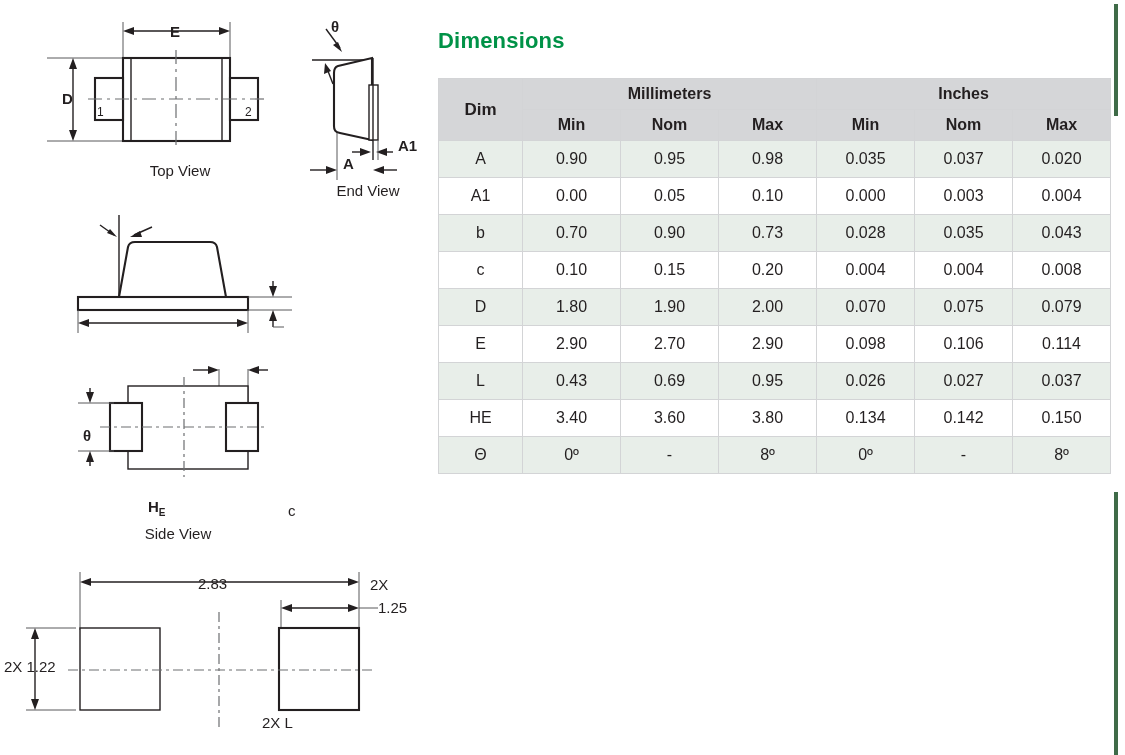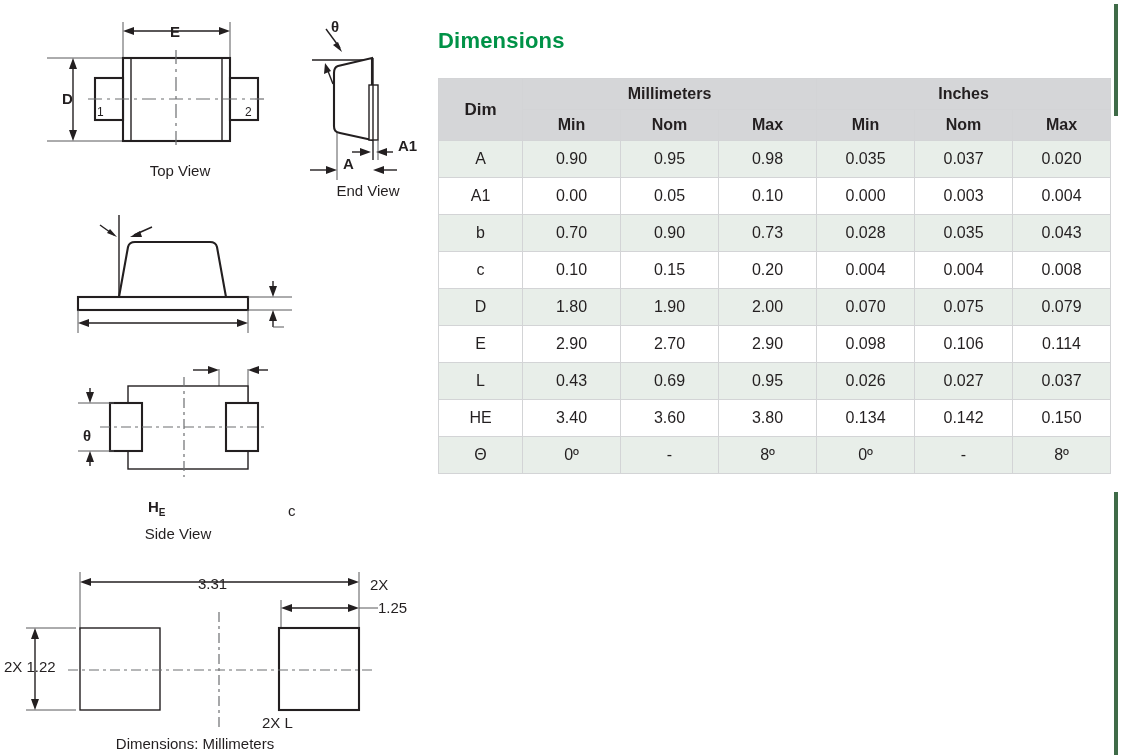--- a/index.html
+++ b/index.html
@@ -273,25 +273,24 @@
 
         <line class="dash-s" x1="68" y1="110" x2="372" y2="110"></line>
         <line class="dash-s" x1="219" y1="52" x2="219" y2="168"></line>
 
         <line class="ext" x1="26" y1="68" x2="76" y2="68"></line>
         <line class="ext" x1="26" y1="150" x2="76" y2="150"></line>
         <line class="arr" x1="35" y1="71" x2="35" y2="147"></line>
         <polygon points="35,68 31,79 39,79" fill="#231f20"></polygon>
         <polygon points="35,150 31,139 39,139" fill="#231f20"></polygon>
       </svg>
-      <span class="dim-label reg" style="left:198px; top:45px;">3.31</span>
+      <span class="dim-label reg" style="left:198px; top:45px;">2.83</span>
       <span class="dim-label reg" style="left:370px; top:46px;">2X</span>
       <span class="dim-label reg" style="left:378px; top:69px;">1.25</span>
       <span class="dim-label reg" style="left:4px; top:128px;">2X 1.22</span>
-      <span class="view-caption" style="left:55px; top:205px; width:280px;">Dimensions: Millimeters</span>
     </div>
 
   </div>
 
   <div class="sec-title">Dimensions</div>
 
   <div class="table-wrap">
     <table class="dims">
       <colgroup>
         <col class="c-dim">

